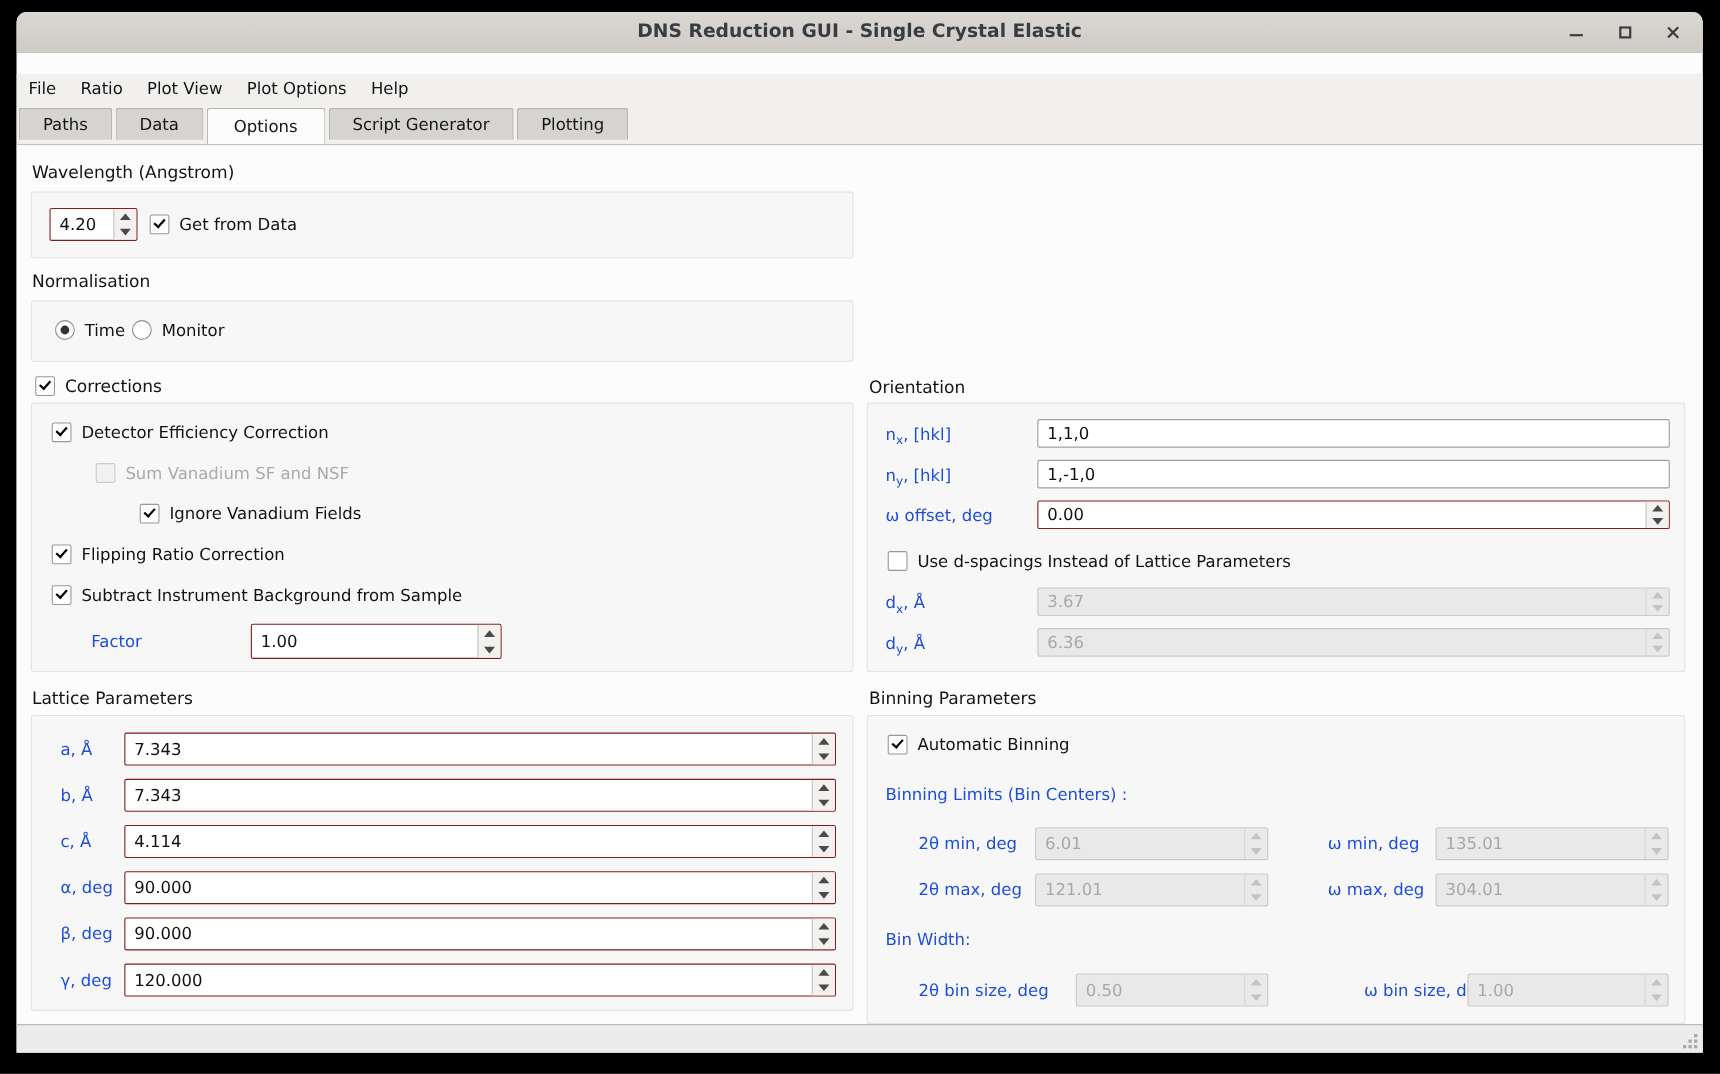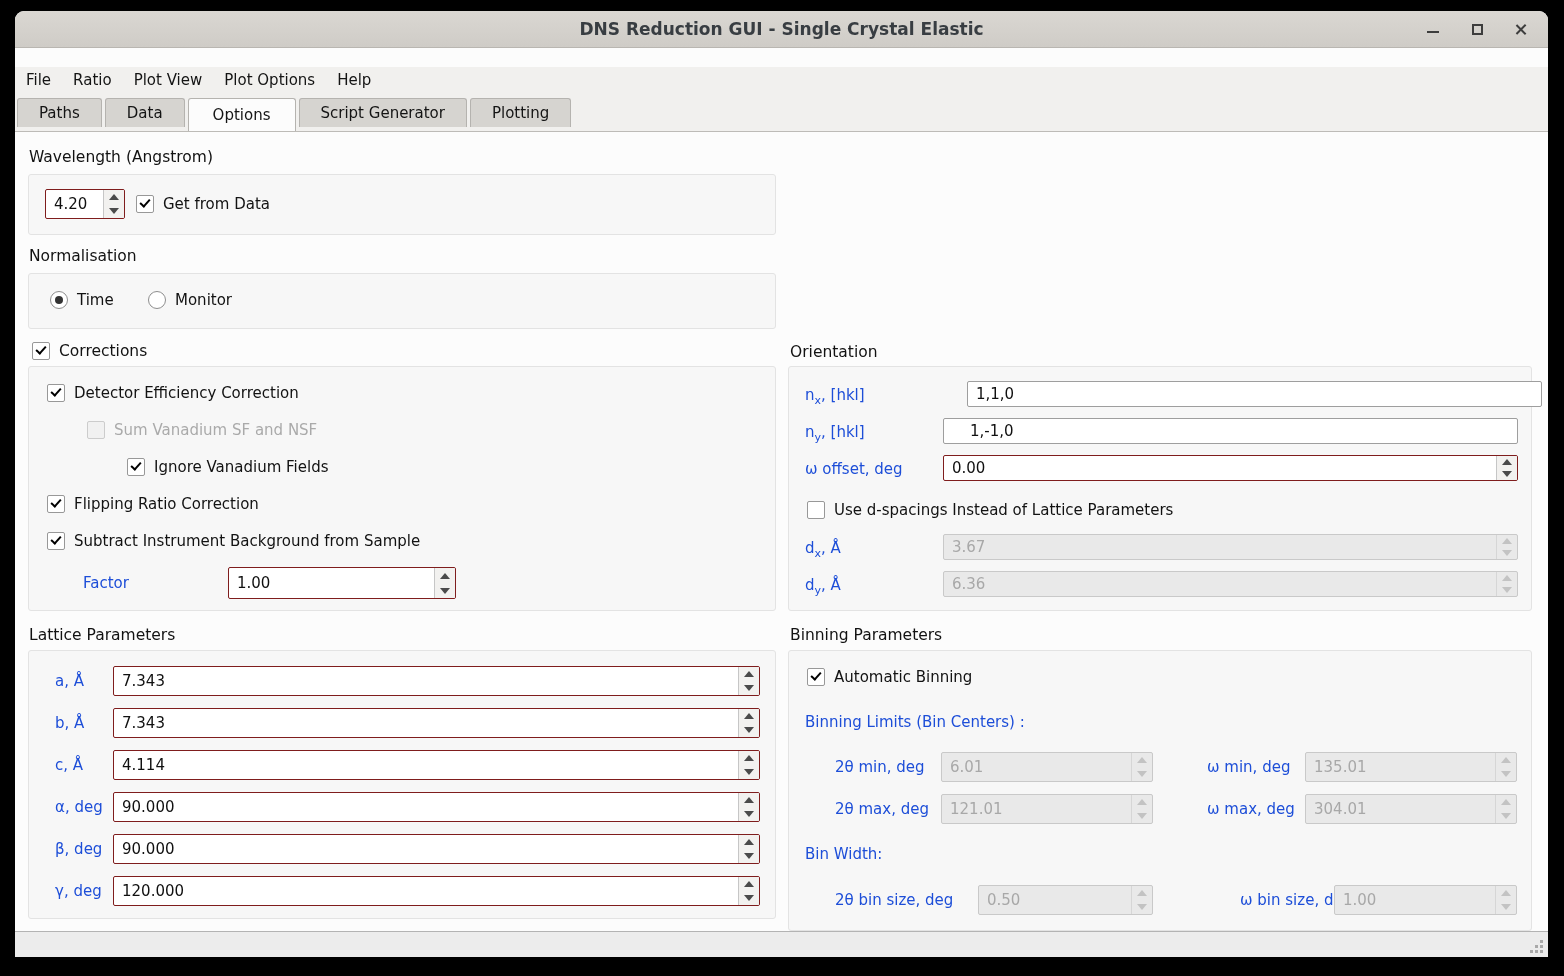--- a/index.html
+++ b/index.html
@@ -141,21 +141,21 @@
         </span>
       <span class="cb-label">Get from Data</span>
     </div>
 
     <div class="sec-label" style="left:14px;top:115px;">Normalisation</div>
     <div class="frame" style="left:13px;top:141px;width:748px;height:56px;"></div>
     <div class="radio-row" style="left:35px;top:159px;">
       <span class="radio on"></span>
       <span class="radio-label">Time</span>
     </div>
-    <div class="radio-row" style="left:133px;top:159px;align-items:flex-end;">
+    <div class="radio-row" style="left:105px;top:159px;align-items:flex-end;">
       <span class="radio"></span>
       <span class="radio-label">Monitor</span>
     </div>
 
     <div class="cb-row" style="left:17px;top:210px;">
       <span class="cb">
           <span class="mark"></span>
         </span>
       <span class="cb-label" style="font-size:15.5px;">Corrections</span>
     </div>
@@ -279,26 +279,26 @@
         <div class="sb">
             <i class="td"></i>
           </div>
       </div>
     </div>
 
     <div class="sec-label" style="left:775px;top:211px;">Orientation</div>
     <div class="frame" style="left:773px;top:234px;width:744px;height:245px;"></div>
 
     <div class="fld-label" style="left:790px;top:254px;"><span>n</span><sub>x</sub><span>, [hkl]</span></div>
-    <div class="ledit" style="left:952px;top:249px;width:575px;height:26px;">
+    <div class="ledit" style="left:928px;top:249px;width:575px;height:26px;">
       <input value="1,1,0" style="">
     </div>
 
     <div class="fld-label" style="left:790px;top:291px;"><span>n</span><sub>y</sub><span>, [hkl]</span></div>
-    <div class="ledit" style="left:928px;top:286px;width:575px;height:26px;padding-left:18px;">
+    <div class="ledit" style="left:928px;top:286px;width:575px;height:26px;">
       <input value="1,-1,0" style="">
     </div>
 
     <div class="fld-label" style="left:790px;top:328px;">ω offset, deg</div>
     <div class="spin" style="left:928px;top:323px;width:575px;height:26px;">
       <input value="0.00" style="">
       <div class="sbtns">
         <div class="sb">
             <i class="tu"></i>
           </div>

